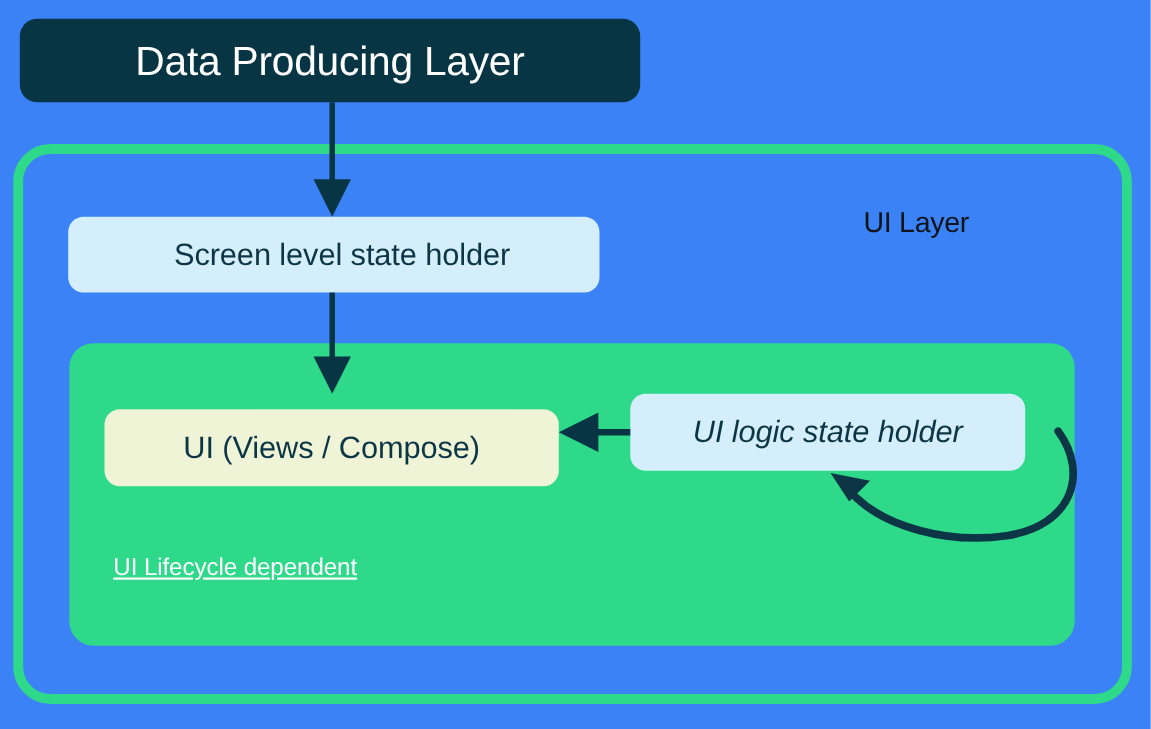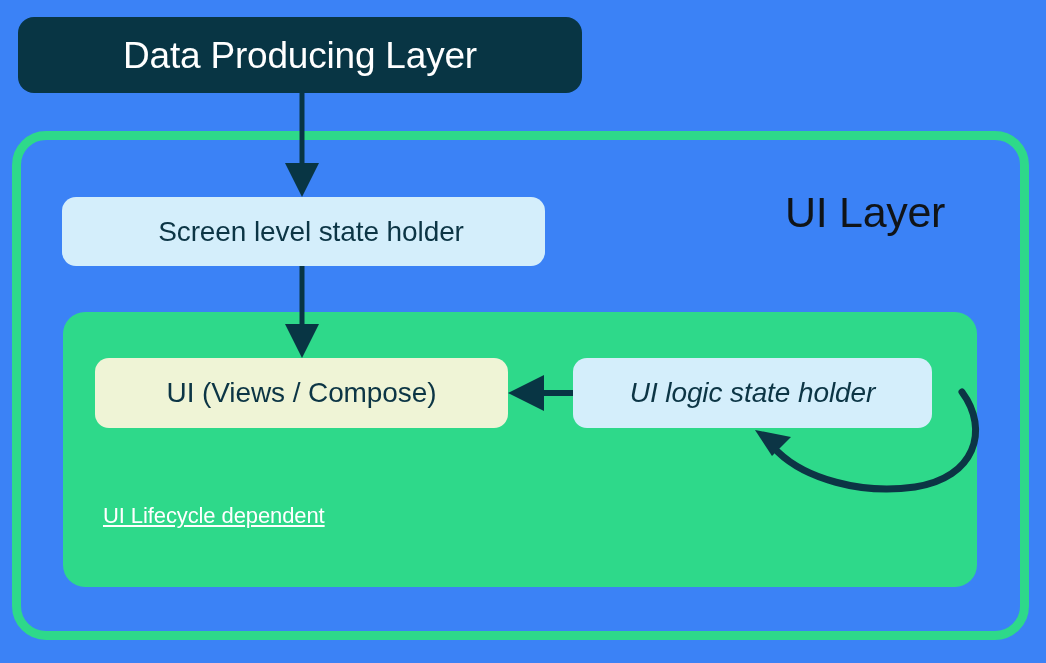--- a/index.html
+++ b/index.html
@@ -56,21 +56,21 @@
     border-radius: 34px;
     box-sizing: border-box;
     background: transparent;
   }
 
   .ui-layer-label {
     position: absolute;
     left: 785px;
     top: 187px;
     color: #101418;
-    font-size: 43px;
+    font-size: 26px;
     letter-spacing: -0.3px;
     line-height: 1.2;
     white-space: nowrap;
   }
 
   .box-blue-screen {
     left: 62px;
     top: 197px;
     width: 483px;
     height: 69px;
@@ -93,21 +93,21 @@
     top: 312px;
     width: 914px;
     height: 275px;
     background: #2ed98a;
     border-radius: 22px;
     box-sizing: border-box;
   }
 
   .box-cream {
     left: 95px;
-    top: 358px;
+    top: 372px;
     width: 413px;
     height: 70px;
     background: #eff4d6;
     border-radius: 14px;
     justify-content: center;
     text-align: right;
   }
   .box-cream .label {
     color: #0c3545;
     font-size: 28px;

